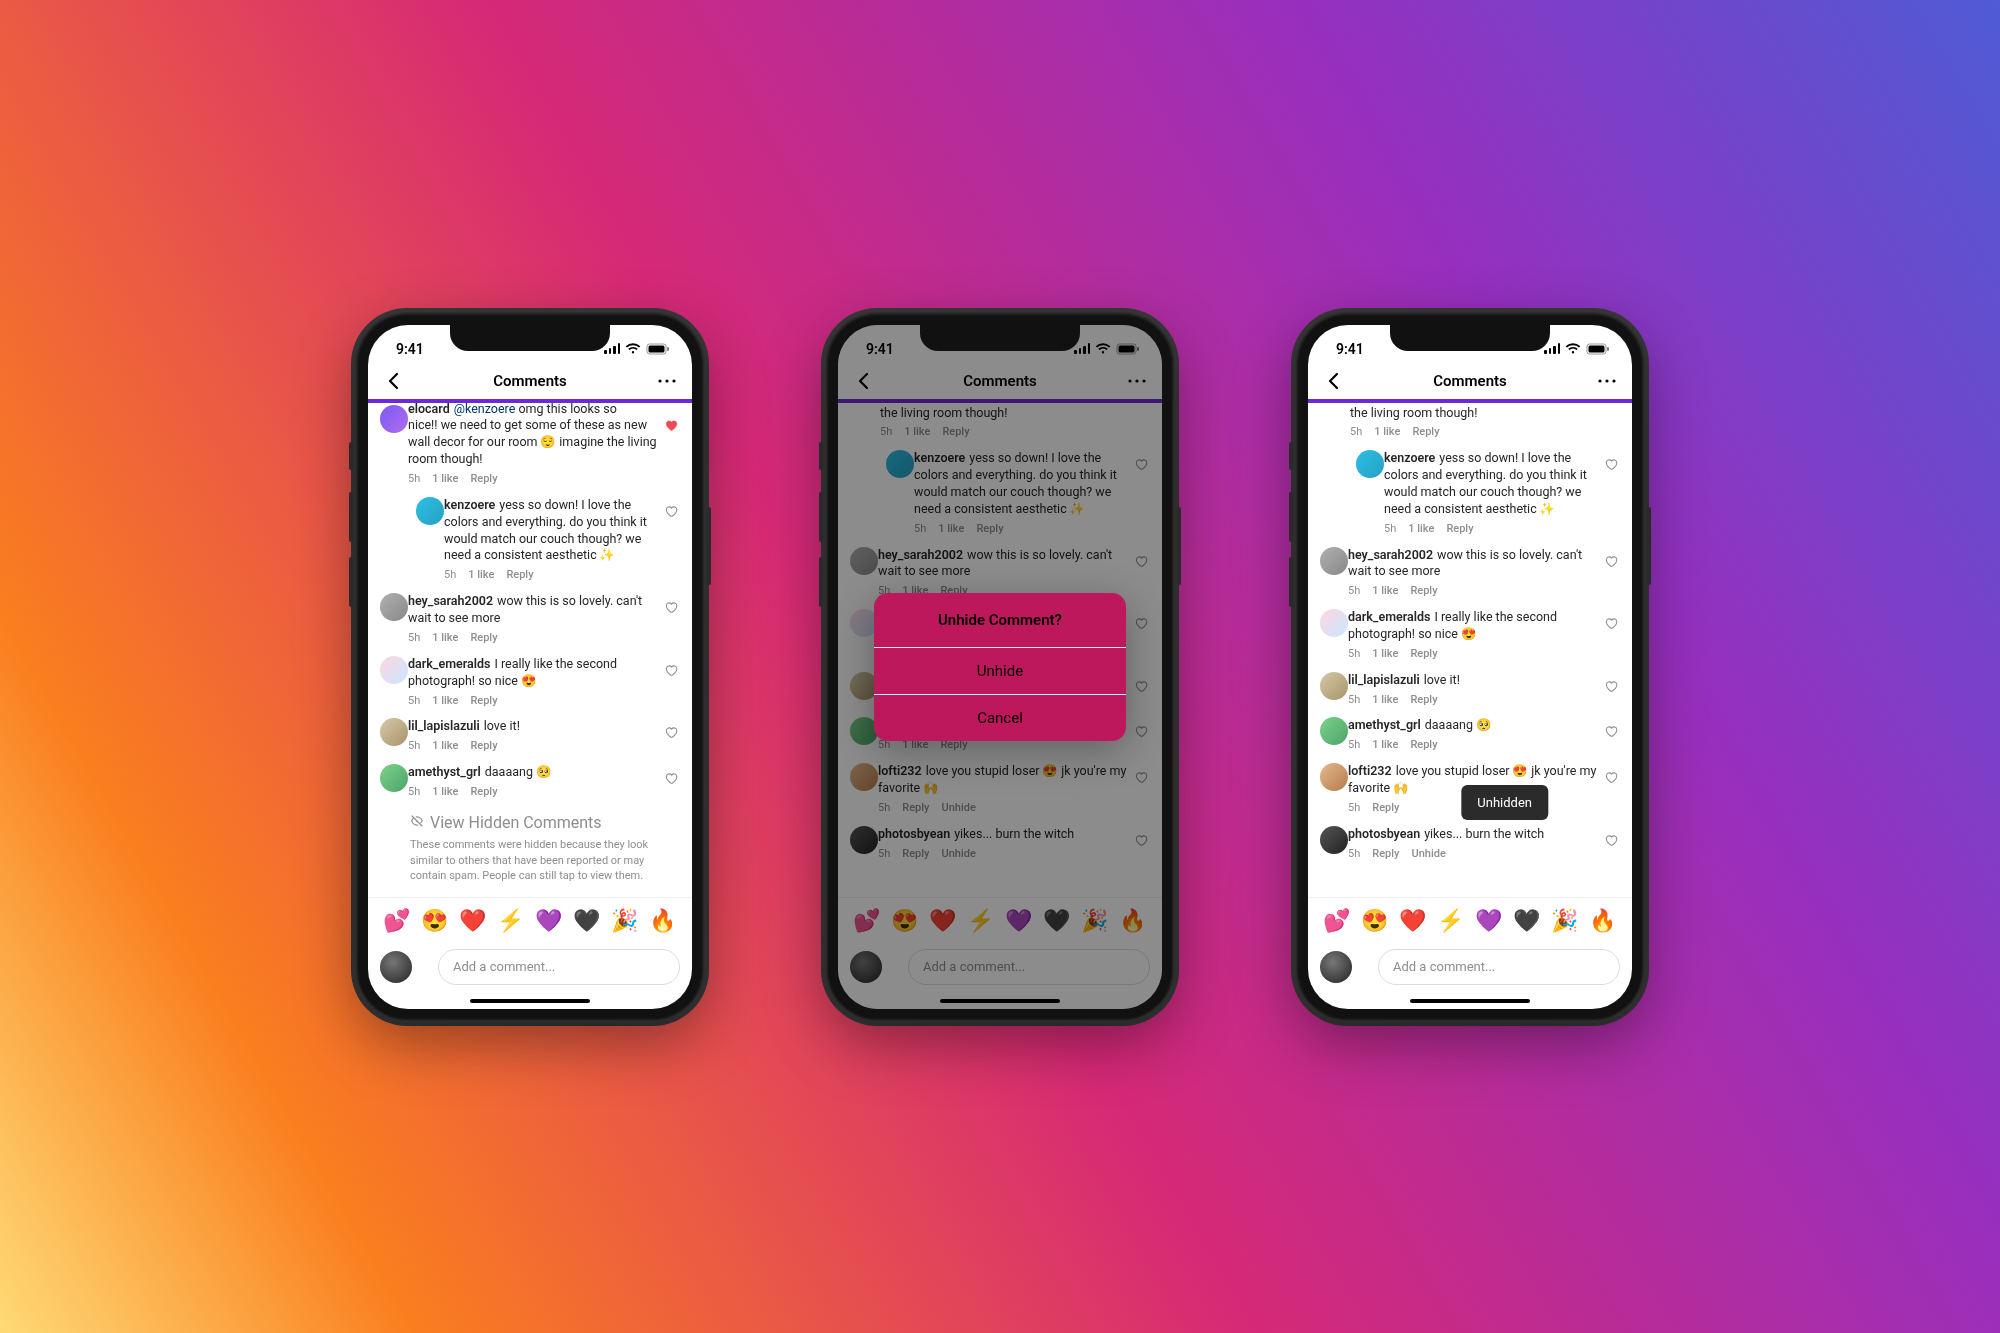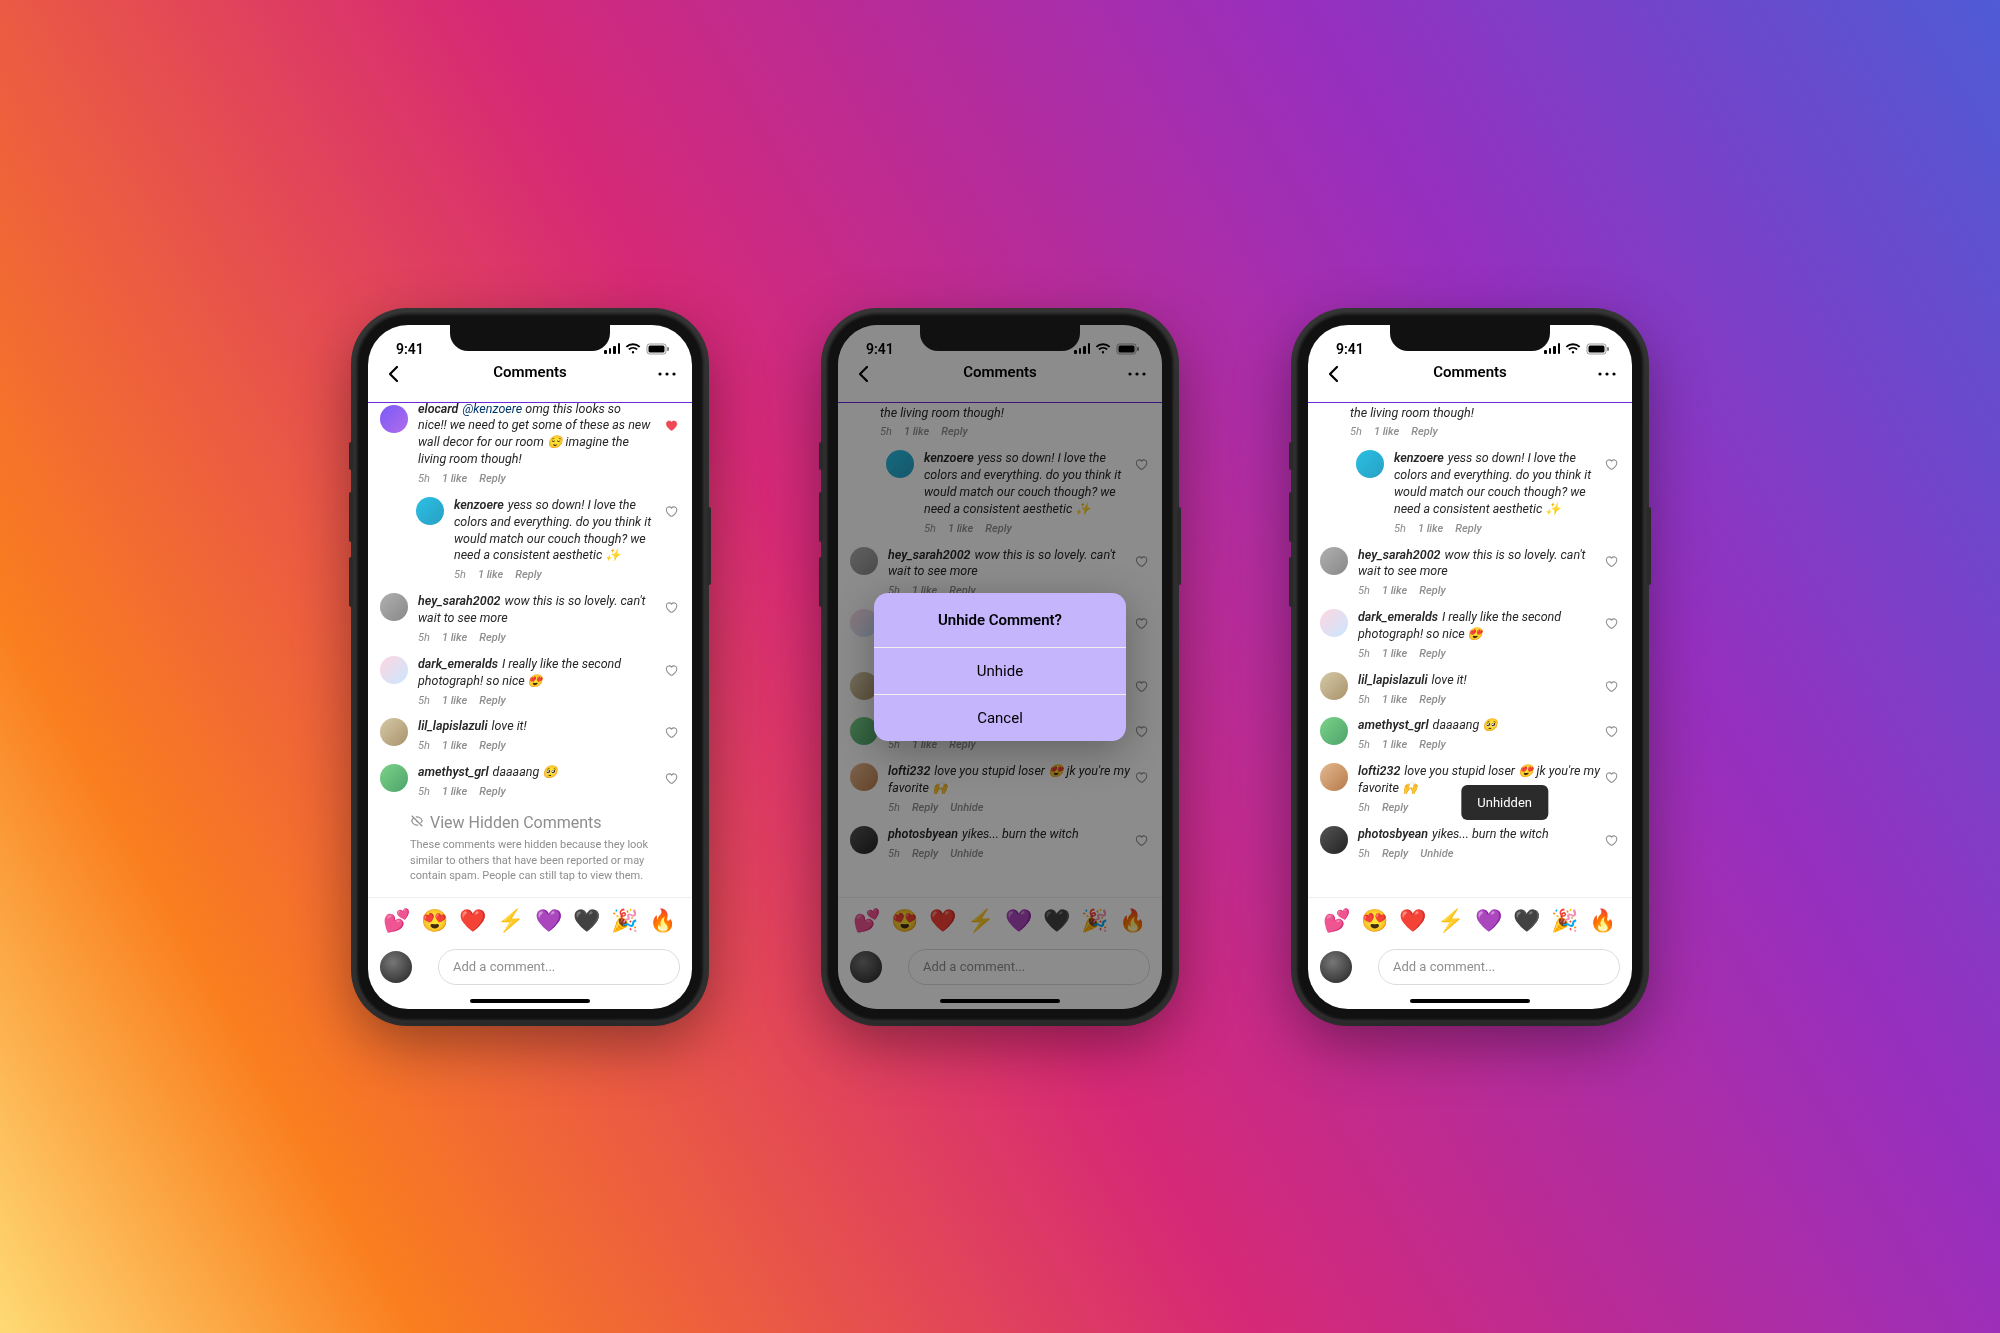--- a/index.html
+++ b/index.html
@@ -27,27 +27,27 @@
     padding: 10px 22px 0 28px; font-size: 14px; font-weight: 600;
   }
   .status-right { display: flex; gap: 5px; align-items: center; }
   .signal, .wifi, .battery { display: inline-block; }
   .signal { width: 16px; height: 11px; position: relative; }
   .signal span { position:absolute; bottom:0; width:2.5px; background:#000; border-radius:1px;}
   .signal span:nth-child(1){left:0;height:4px} .signal span:nth-child(2){left:4.5px;height:6px}
   .signal span:nth-child(3){left:9px;height:8.5px} .signal span:nth-child(4){left:13.5px;height:11px}
   .wifi svg, .battery svg { display:block; }
   .header {
-    height: 40px; display:flex; align-items:flex-start; justify-content:space-between;
-    padding: 0 14px; border-bottom: 1px solid #6d28d9;
+    height: 40px; display:flex; align-items:center; justify-content:space-between;
+    padding: 0 14px; border-bottom: 4px solid #6d28d9;
   }
   .header-title { font-size: 15px; font-weight: 600; }
   .back-icon, .more-icon { width: 22px; height:22px; display:flex; align-items:center; justify-content:center;}
   .scroll { flex:1; overflow:hidden; position:relative; }
-  .comment { display:flex; padding: 8px 12px 2px 12px; gap:10px; position:relative;font-style:italic; }
+  .comment { display:flex; padding: 8px 12px 2px 12px; position:relative; }
   .comment.reply { padding-left: 48px; }
   .avatar { width:28px; height:28px; border-radius:50%; flex-shrink:0; background:#ccc; }
   .body { flex:1; font-size:12.5px; line-height:1.35; color:#262626; padding-right:20px;}
   .user { font-weight:600; margin-right:4px;}
   .meta { color:#8e8e8e; font-size:11px; margin-top:4px; display:flex; gap:12px;text-align:center;}
   .meta span { cursor:default; }
   .meta .metabtn { font-weight:500; }
   .heart { position:absolute; right:14px; top:14px; width:14px; height:14px; }
   .heart svg { width:14px; height:14px; }
   .heart.filled svg { fill:#ed4956; stroke:#ed4956; }
@@ -62,21 +62,21 @@
   .input {
     flex:1; border:1px solid #dbdbdb; border-radius:20px; height:36px;
     display:flex; align-items:center; padding:0 14px; color:#8e8e8e; font-size:13px;
   }
   .home-indicator {
     width:120px; height:4px; background:#000; border-radius:3px;
     margin:6px auto 6px;
   }
   .overlay { position:absolute; inset:0; background:rgba(0,0,0,.45); z-index:30;
     display:flex; align-items:center; justify-content:center; }
-  .sheet { background:#c4b5fd; border-radius:14px; width:78%; overflow:hidden;
+  .sheet { background:#be185d; border-radius:14px; width:78%; overflow:hidden;
     box-shadow:0 10px 40px rgba(0,0,0,.3);}
   .sheet-title { text-align:center; font-weight:600; font-size:15px; padding:18px 12px; }
   .sheet-btn { text-align:center; font-size:15px; padding:14px; border-top:1px solid #eee;}
   .toast {
     position:absolute; top:382px; left:50%; transform:translateX(-10%);
     background:#2b2b2b; color:#fff; font-size:13px; padding:10px 16px; border-radius:6px;
     z-index:40;
   }
   .av-a{background:linear-gradient(135deg,#7a5af8,#b16cea);}
   .av-b{background:linear-gradient(135deg,#2bc0e4,#27a0c4);}

